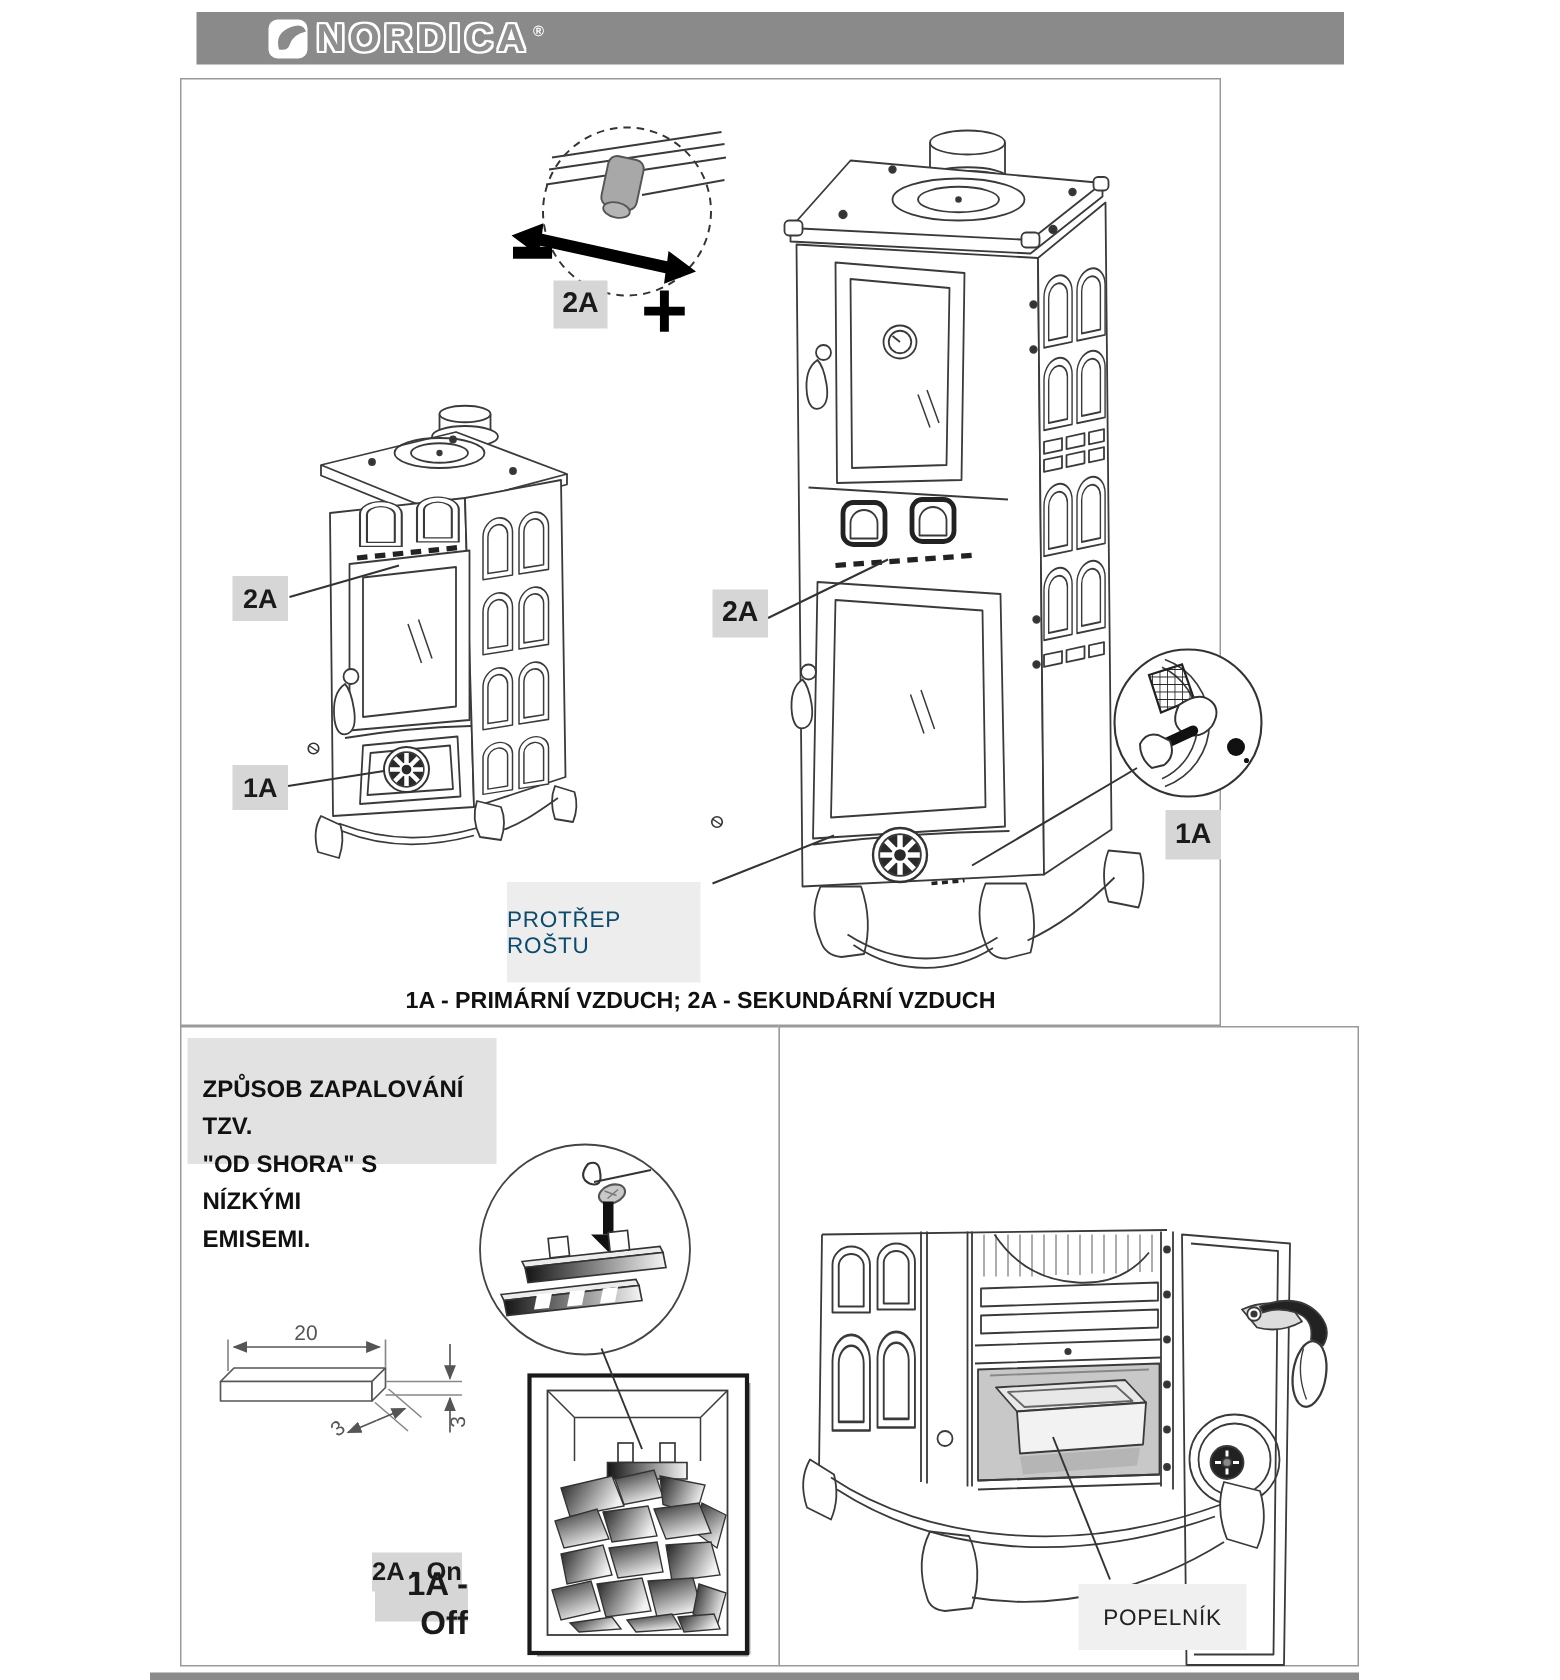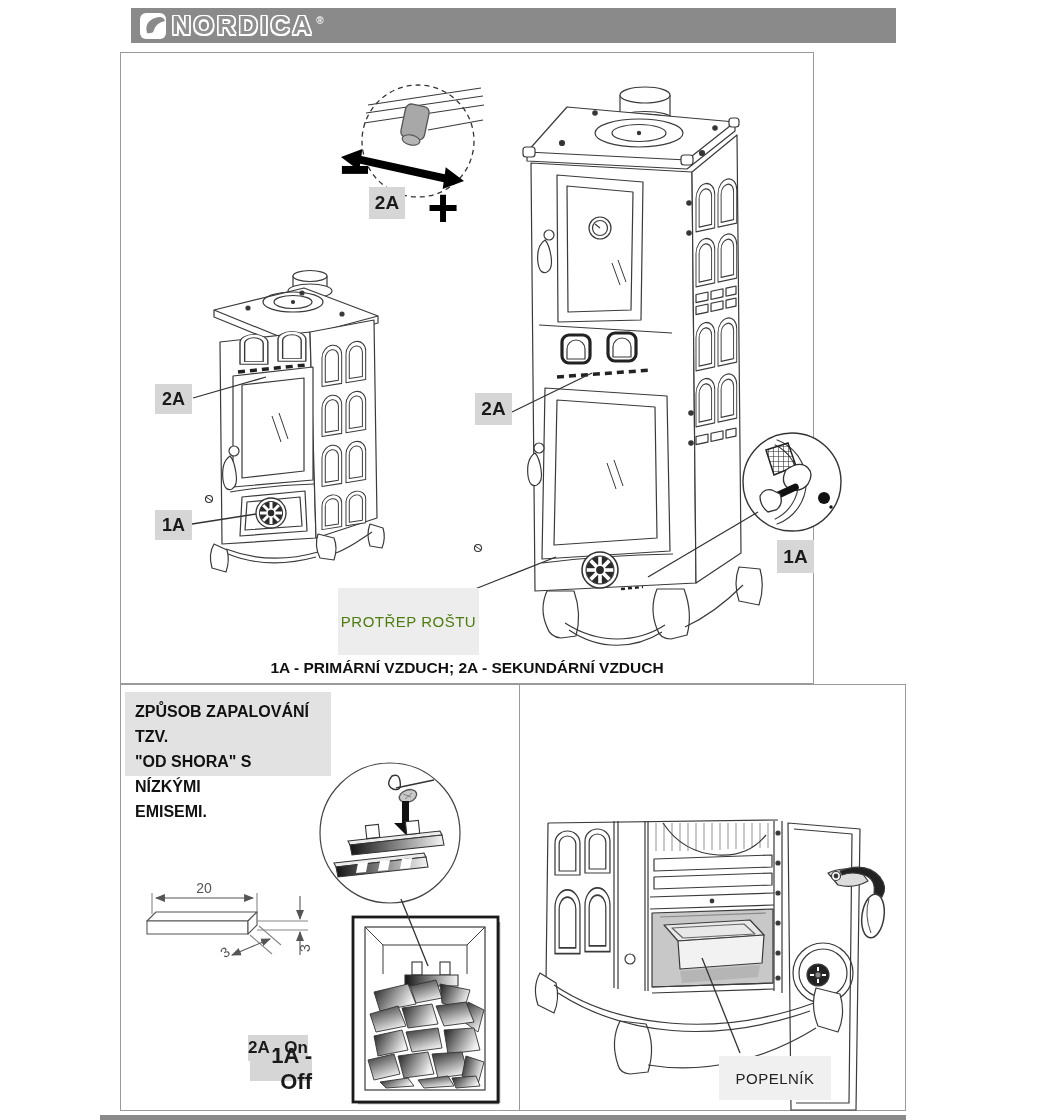--- a/index.html
+++ b/index.html
@@ -5,33 +5,33 @@
   html,body{margin:0;padding:0;background:#fff;}
   *{box-sizing:border-box;}
   #page{position:relative;width:1040px;height:1120px;background:#fff;
         font-family:"Liberation Sans",sans-serif;overflow:hidden;}
   .panel{position:absolute;border:1px solid #9a9a9a;background:#fff;}
   .tag{position:absolute;background:#d6d6d6;color:#1a1a1a;font-weight:bold;
        display:flex;align-items:center;justify-content:center;font-size:19px;text-align:right;}
   .sign{position:absolute;color:#000;font-weight:bold;display:flex;align-items:center;
         justify-content:center;}
   #banner{position:absolute;left:131px;top:8px;width:765px;height:35px;background:#8a8a8a;
-          display:flex;align-items:center;}
+          display:flex;align-items:center;padding-left:39px;}
   #leafbox{width:26px;height:26px;background:#fff;border-radius:6px;margin-left:9px;
            position:relative;flex:0 0 auto;}
   #brand{margin-left:6px;font-size:26px;font-weight:bold;letter-spacing:3px;color:#8f8f8f;
          text-shadow:-1.5px -1.5px 0 #fff,1.5px -1.5px 0 #fff,-1.5px 1.5px 0 #fff,1.5px 1.5px 0 #fff,
          0 -1.5px 0 #fff,0 1.5px 0 #fff,-1.5px 0 0 #fff,1.5px 0 0 #fff;}
   #brand-reg{color:#fff;font-size:10px;vertical-align:super;margin-left:2px;text-shadow:none;}
   #caption{position:absolute;left:0;right:0;bottom:6px;text-align:center;
            font-weight:bold;font-size:15.5px;color:#111;}
   #note-box{position:absolute;left:125px;top:692px;width:206px;height:84px;background:#e2e2e2;
-            font-weight:bold;font-size:16px;line-height:25px;padding:7px 10px;color:#111;}
-  #protrep-box{position:absolute;left:338px;top:588px;width:141px;height:67px;background:#ededed;
-               display:flex;align-items:center;justify-content:center;font-size:15px;color:#4d7c0f;
+            font-weight:bold;font-size:16px;line-height:25px;padding:22px 10px;color:#111;}
+  #protrep-box{position:absolute;left:338px;top:588px;width:129px;height:67px;background:#ededed;
+               display:flex;align-items:center;justify-content:center;font-size:15px;color:#0c4a6e;
                letter-spacing:.5px;}
   #popelnik-box{position:absolute;left:693px;top:1056px;width:112px;height:44px;background:#f0f0f0;
                 display:flex;align-items:center;justify-content:center;font-size:15px;color:#222;
                 letter-spacing:.5px;margin-left:26px;}
   #bottom-strip{position:absolute;left:100px;top:1115px;width:806px;height:5px;background:#8a8a8a;}
   svg{position:absolute;overflow:visible;}
   svg text{font-family:"Liberation Sans",sans-serif;}
 </style>
 </head>
 <body>

